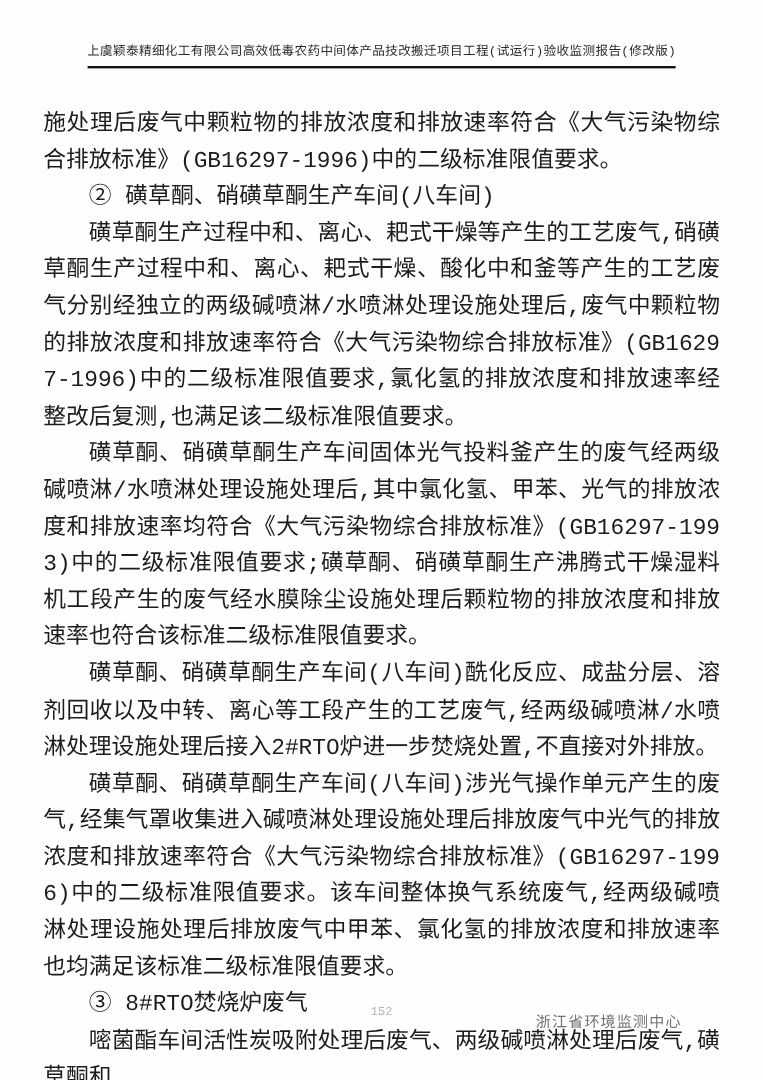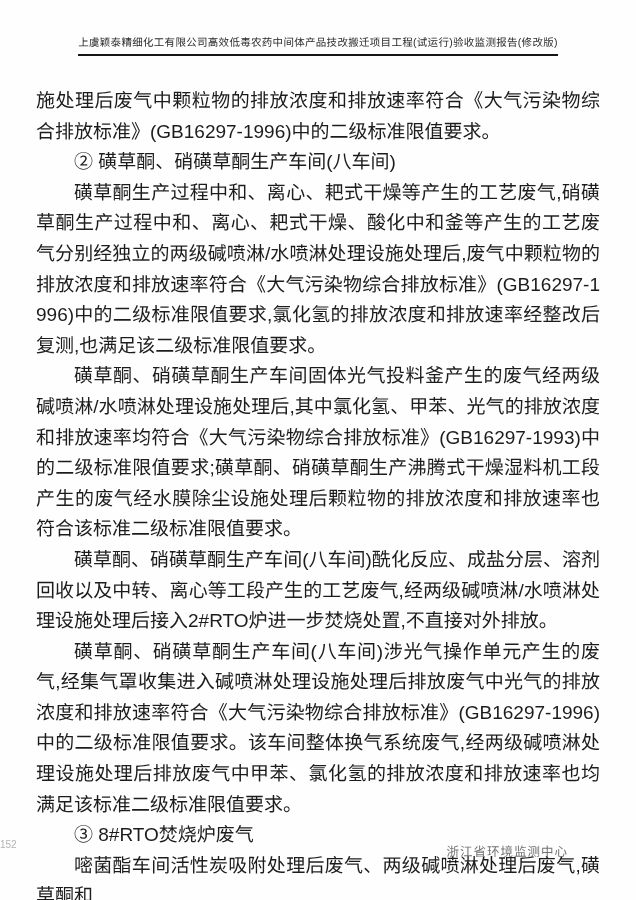--- a/index.html
+++ b/index.html
@@ -6,21 +6,21 @@
     margin: 0;
     padding: 0;
     background: #ffffff;
   }
   .page {
     position: relative;
     width: 636px;
     height: 900px;
     background: #fefefe;
     overflow: hidden;
-    font-family: Liberation Sans, sans-serif;
+    font-family: Liberation Mono, monospace;
     color: #1c1c1c;
   }
   .header {
     margin-top: 34px;
     text-align: center;
     filter: blur(0.4px);
   }
   .header-title {
     display: inline-block;
     max-width: 500px;
@@ -42,21 +42,21 @@
     line-height: 30.6px;
     text-align: justify;
     text-justify: inter-ideograph;
     word-break: break-all;
   }
   .indent { text-indent: 2em; }
   .footer-page {
     position: absolute;
     left: 0; right: 0;
     bottom: 50px;
-    text-align: left;
+    text-align: center;
     font-size: 10px;
     color: #b3b3b3;
     filter: blur(0.4px);
   }
   .footer-org {
     position: absolute;
     right: 68px;
     bottom: 40px;
     font-size: 12.5px;
     color: #737373;

